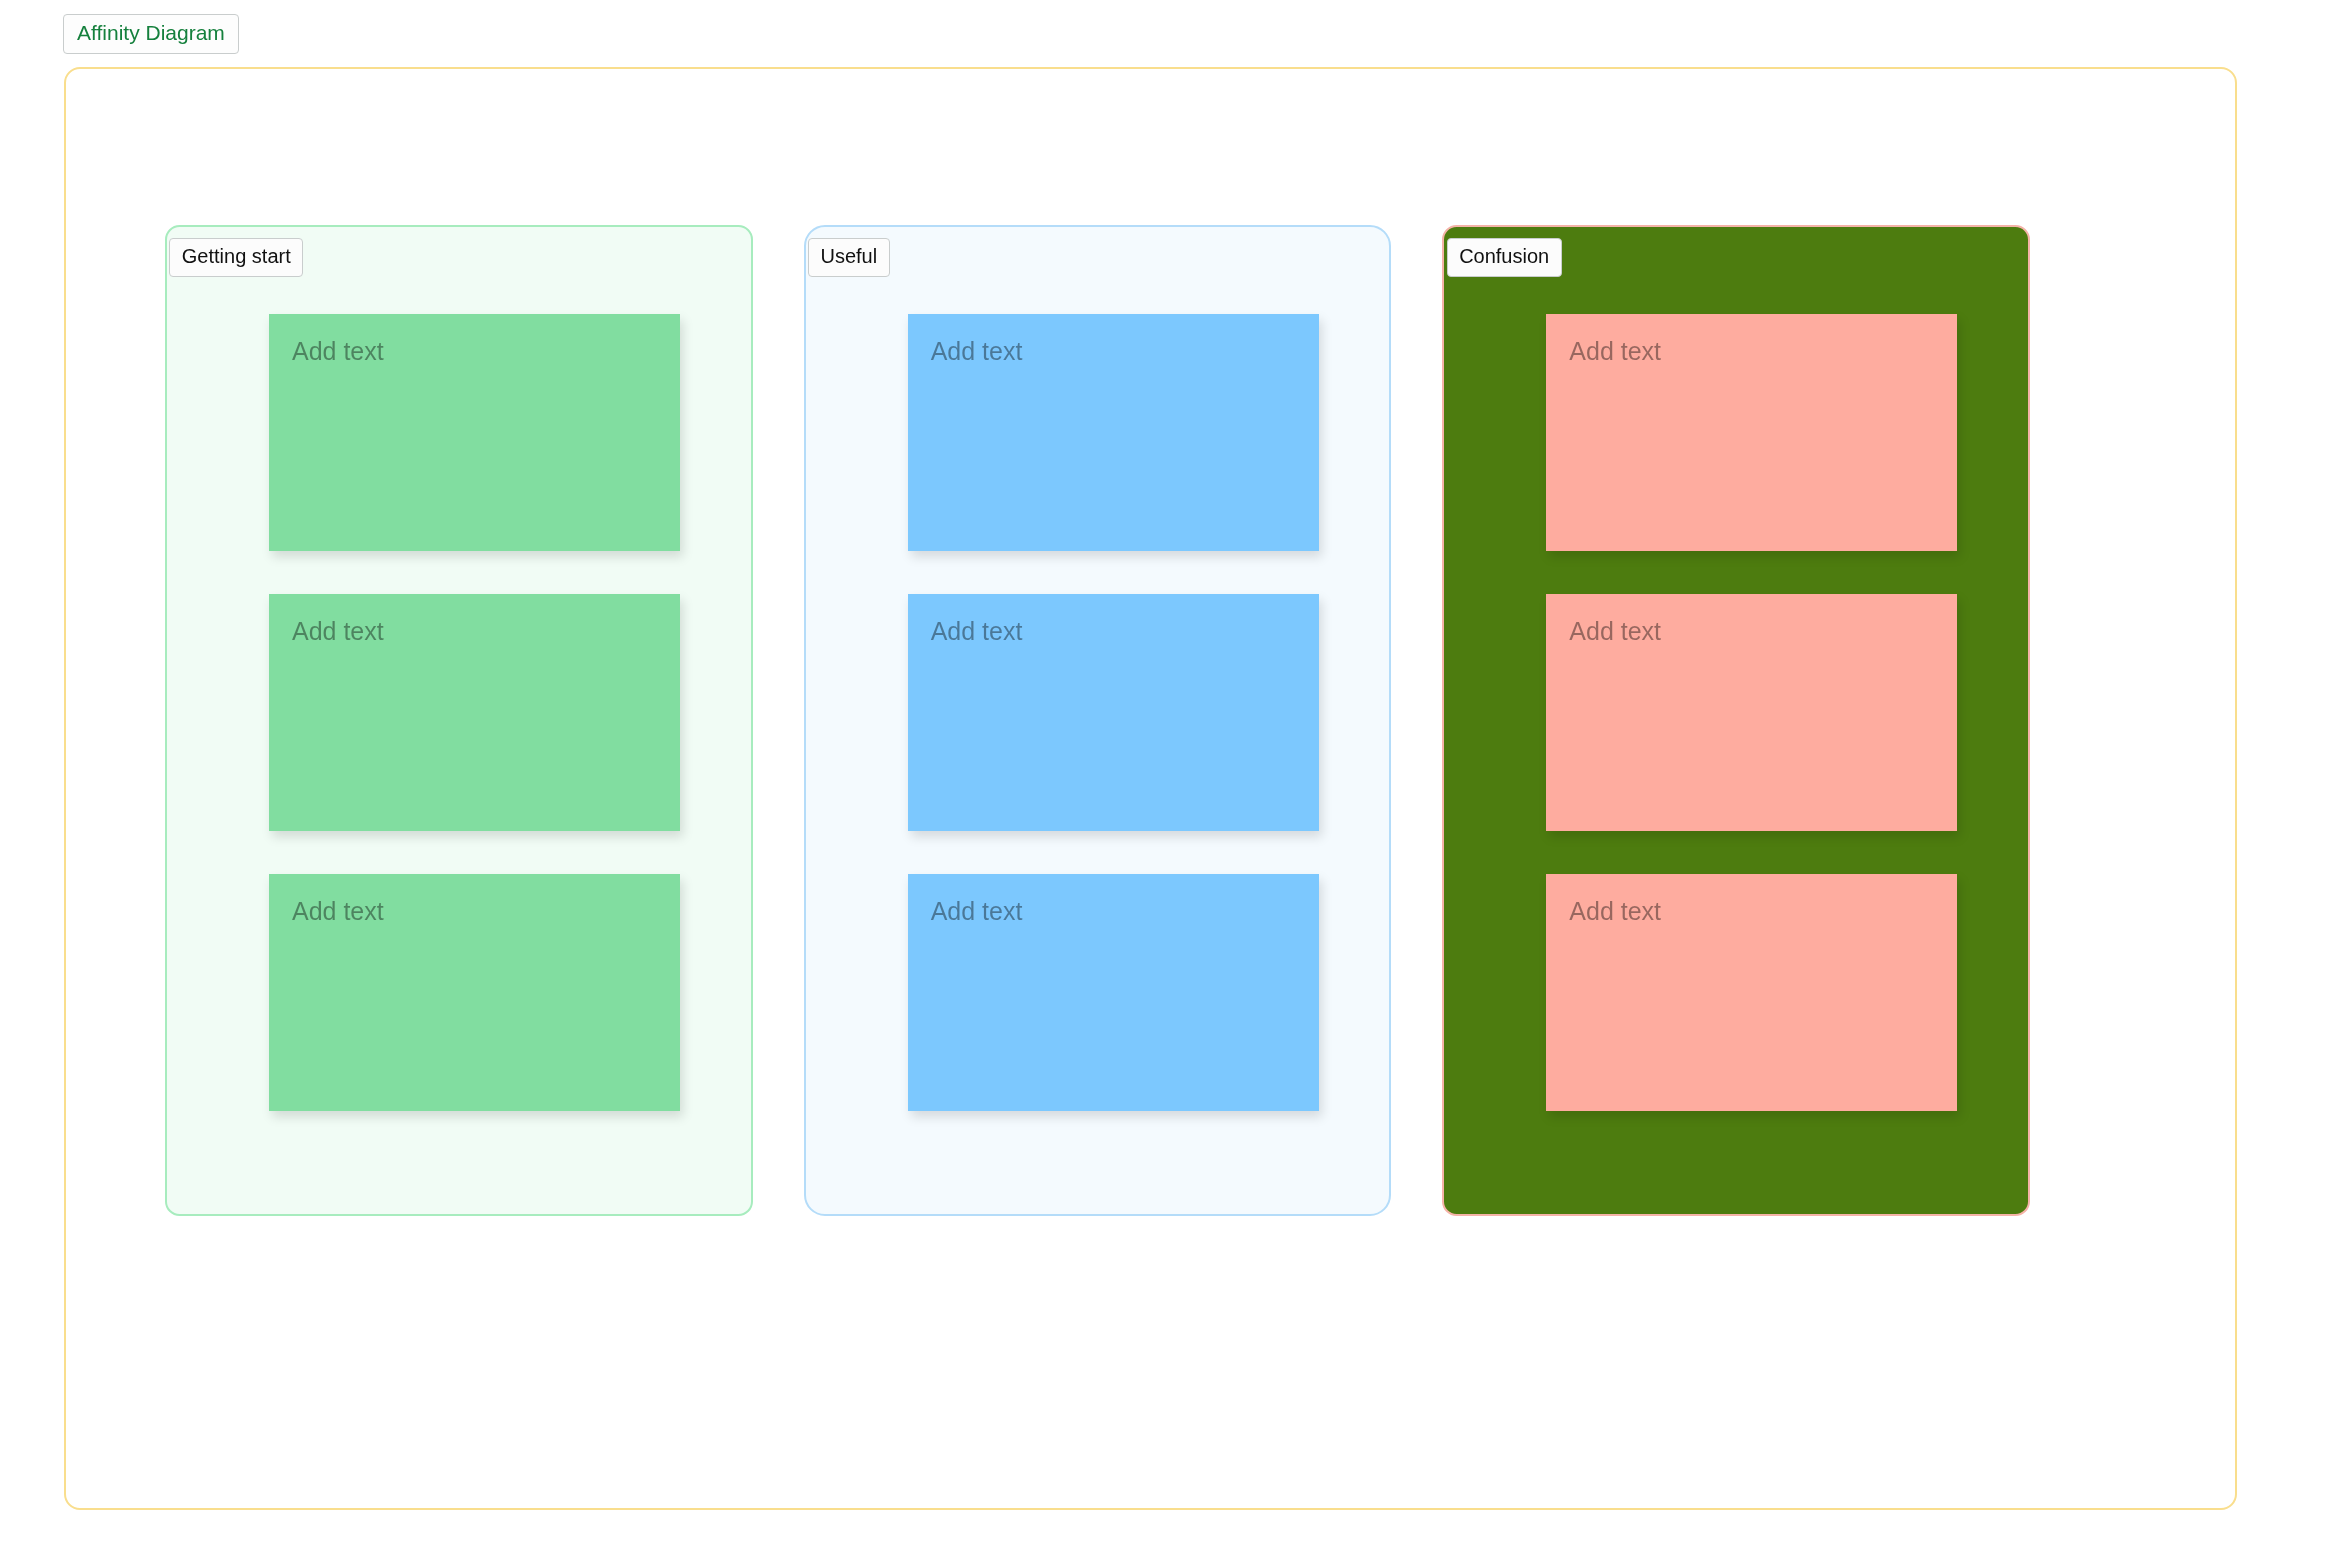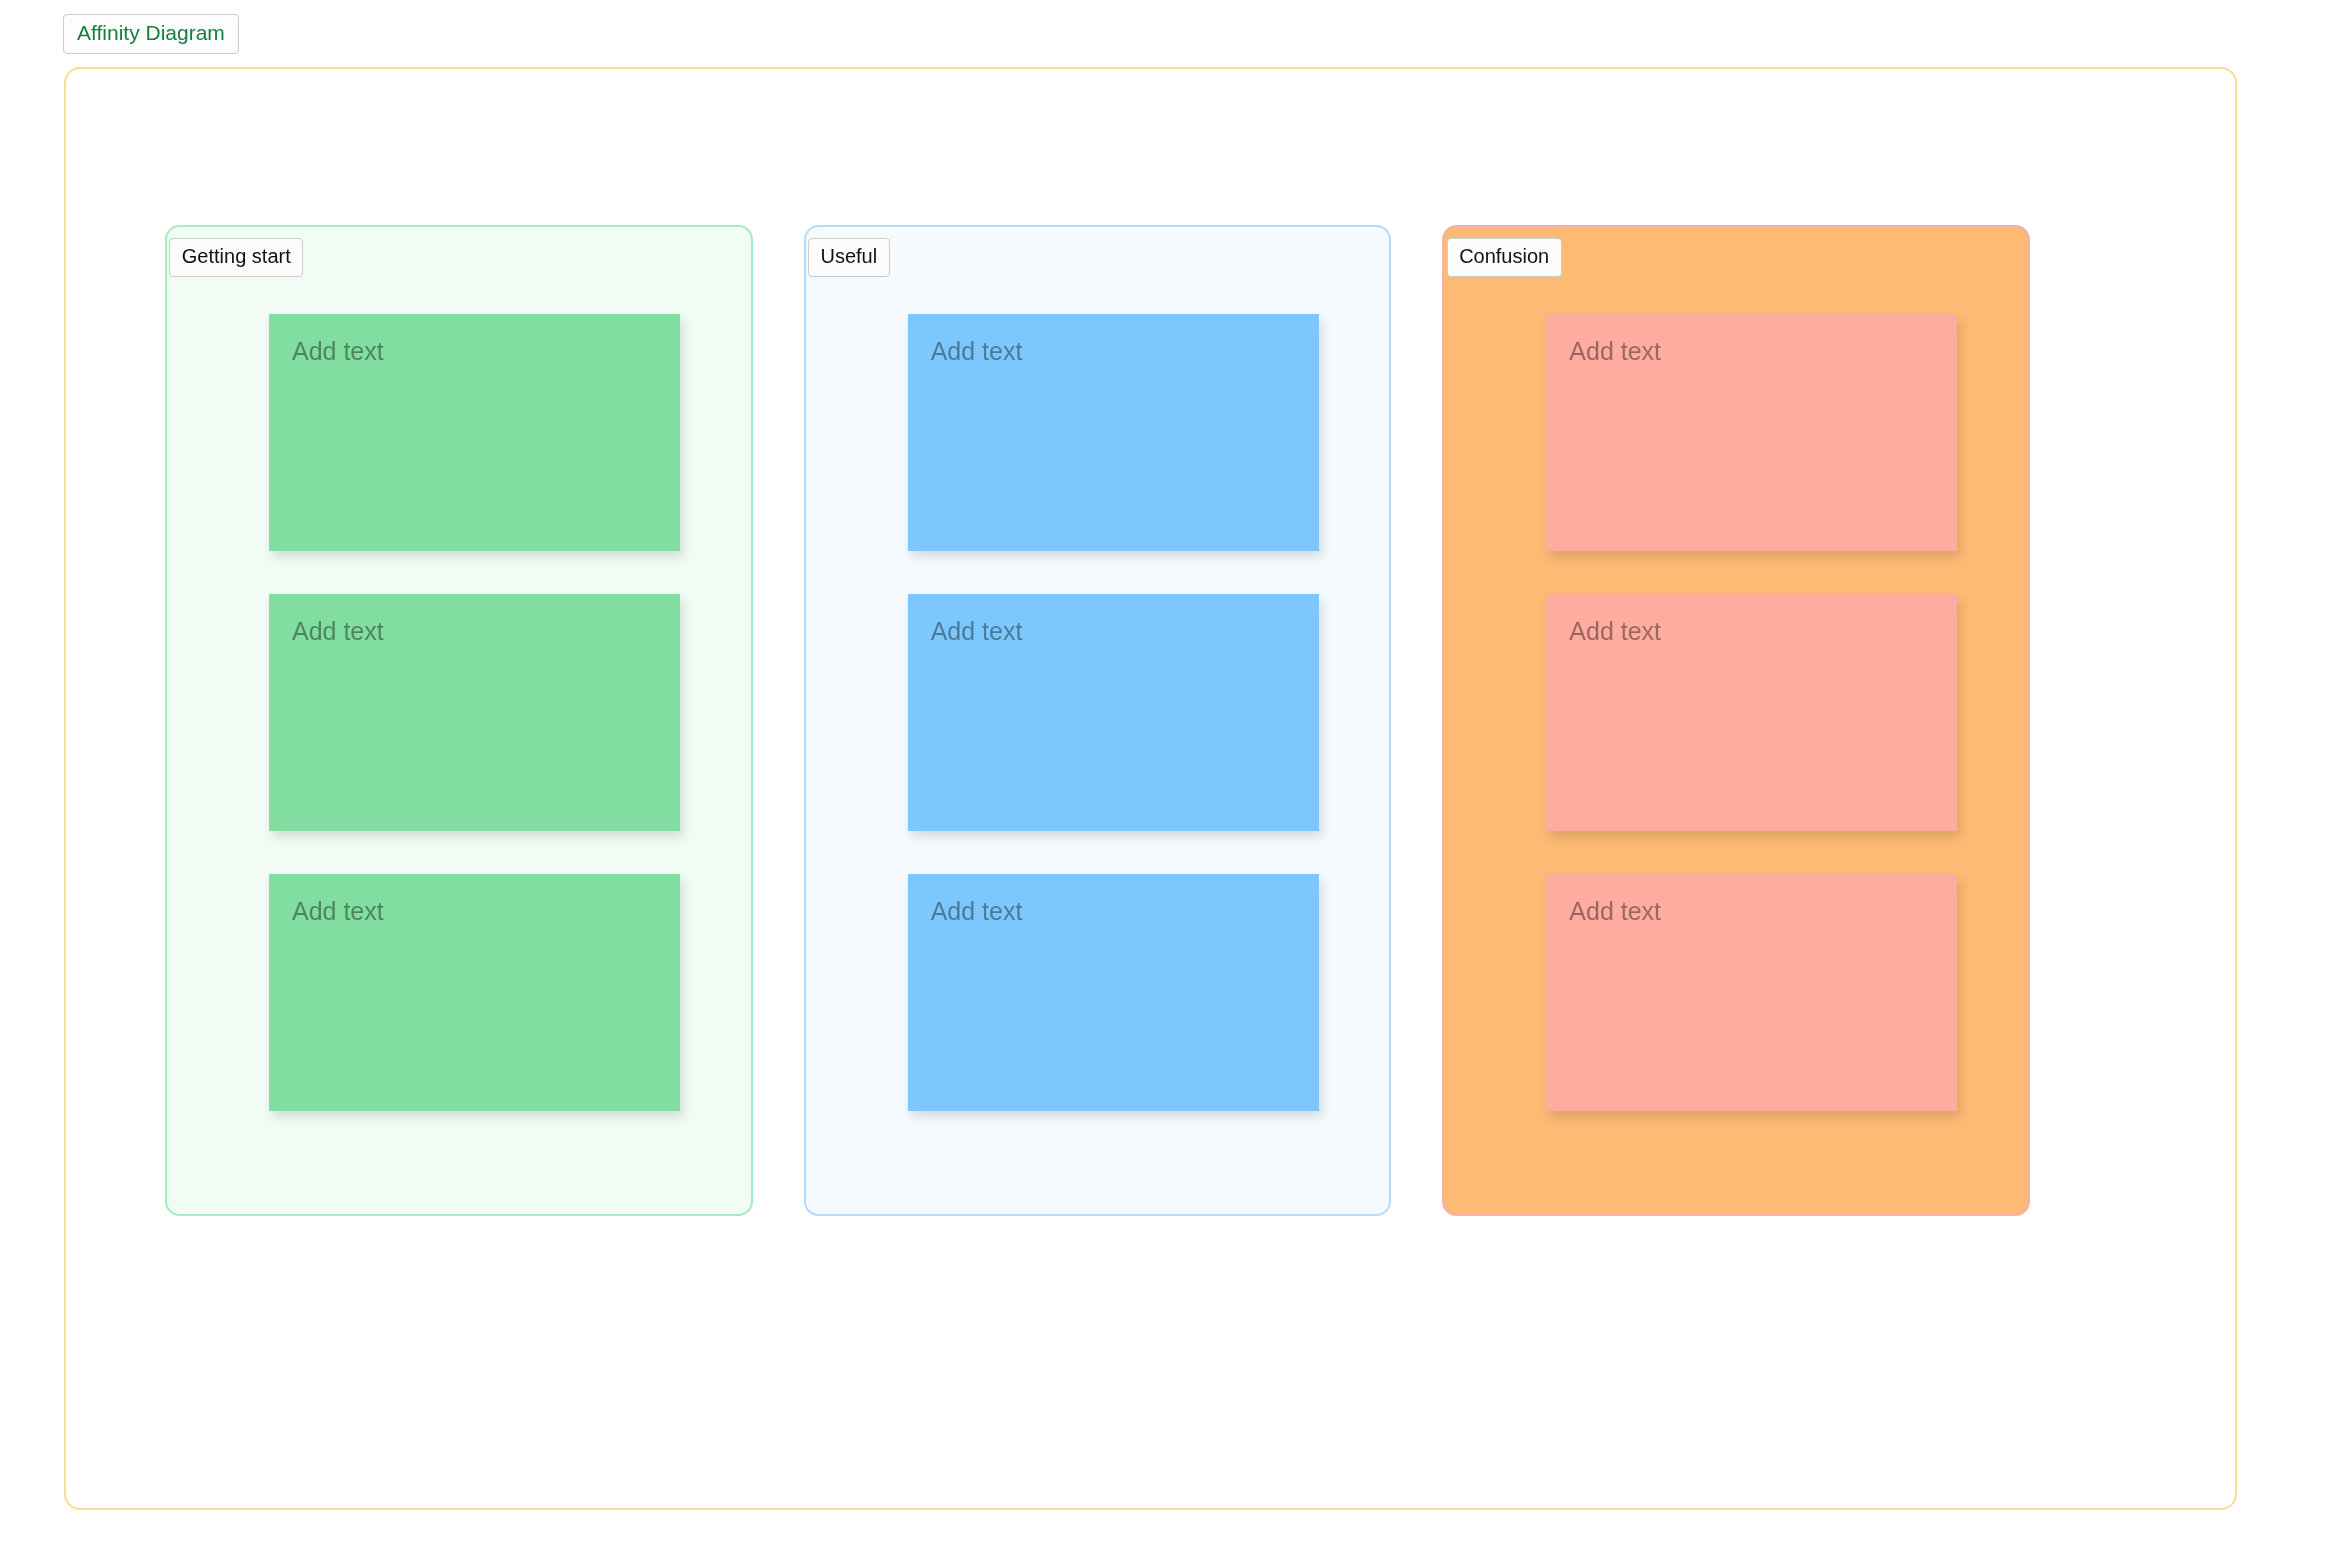--- a/index.html
+++ b/index.html
@@ -128,36 +128,36 @@
       </div>
       <div class="note" style="background: rgb(129, 221, 160);">
         <span class="note-text">Add text</span>
       </div>
       <div class="note" style="background: rgb(129, 221, 160);">
         <span class="note-text">Add text</span>
       </div>
     </div>
   </div>
 
-  <div class="column" style="background: rgb(244, 250, 254); border-color: rgb(180, 220, 249);">
+  <div class="column" style="background: rgb(244, 250, 254); border-color: rgb(180, 220, 249); border-radius: 21px;">
     <div class="column-label">Useful</div>
     <div class="notes">
       <div class="note" style="background: rgb(124, 200, 254);">
         <span class="note-text">Add text</span>
       </div>
       <div class="note" style="background: rgb(124, 200, 254);">
         <span class="note-text">Add text</span>
       </div>
       <div class="note" style="background: rgb(124, 200, 254);">
         <span class="note-text">Add text</span>
       </div>
     </div>
   </div>
 
-  <div class="column" style="background: #fdba74; border-color: rgb(245, 179, 168);">
+  <div class="column" style="background: #4d7c0f; border-color: rgb(245, 179, 168);">
     <div class="column-label">Confusion</div>
     <div class="notes">
       <div class="note" style="background: rgb(254, 172, 159);">
         <span class="note-text">Add text</span>
       </div>
       <div class="note" style="background: rgb(254, 172, 159);">
         <span class="note-text">Add text</span>
       </div>
       <div class="note" style="background: rgb(254, 172, 159);">
         <span class="note-text">Add text</span>

